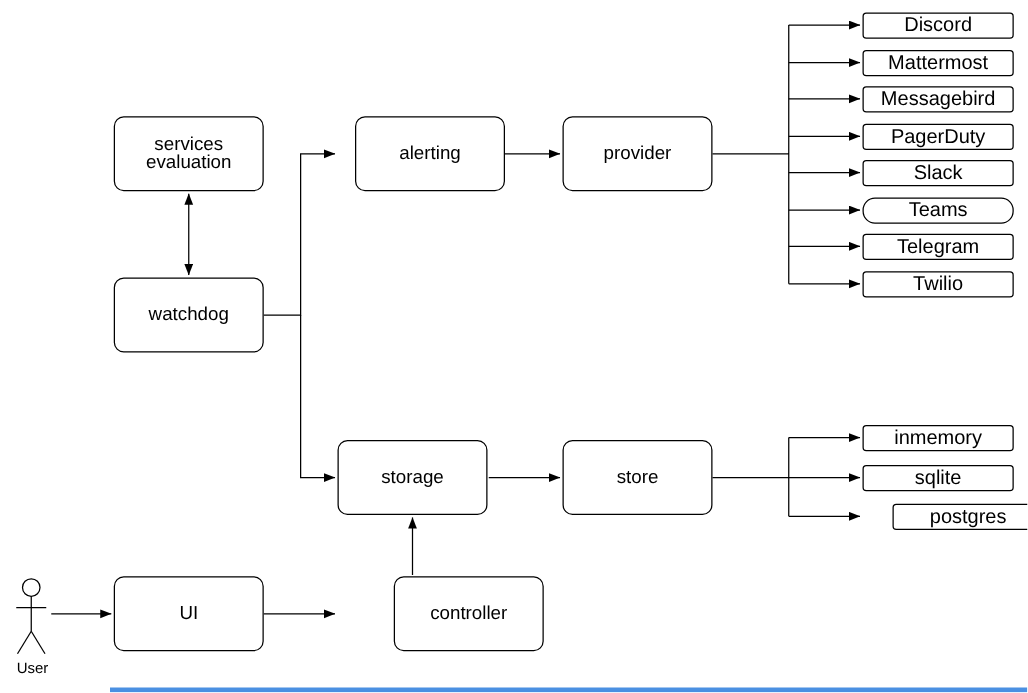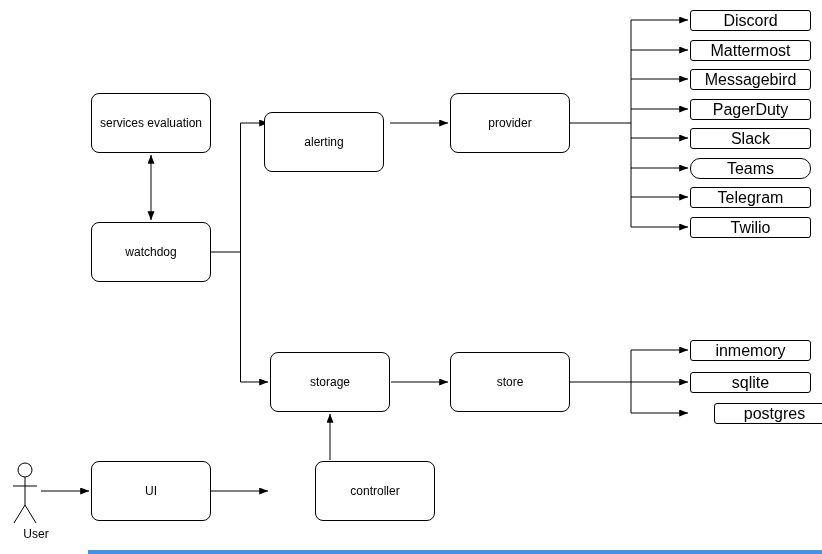--- a/index.html
+++ b/index.html
@@ -4,32 +4,32 @@
 <style>
   html,body{margin:0;padding:0;background:#ffffff;}
   #stage{
     position:relative;width:822px;height:554px;background:#ffffff;overflow:hidden;
     font-family:"Liberation Sans","DejaVu Sans",sans-serif;color:#000;
   }
   .node{
     position:absolute;width:118px;height:58px;
     border:1px solid #000;border-radius:8px;background:#fff;
     display:flex;align-items:center;justify-content:center;
-    font-size:12px;line-height:14px;text-align:center;box-sizing:content-box;
+    font-size:15px;line-height:14px;text-align:center;box-sizing:content-box;
     z-index:2;
   }
   .leaf{
     position:absolute;left:690px;width:119px;height:19px;
     border:1px solid #000;border-radius:3px;background:#fff;
     display:flex;align-items:center;justify-content:center;
     font-size:16px;z-index:2;
   }
   #wires{position:absolute;left:0;top:0;z-index:1;pointer-events:none;}
   #actor-label{
-    position:absolute;left:11px;top:527px;width:50px;text-align:center;
+    position:absolute;left:1px;top:527px;width:50px;text-align:center;
     font-size:12px;z-index:2;
   }
   #hscrollbar{
     position:absolute;left:88px;top:550px;width:734px;height:4px;
     background:#4a90e2;z-index:3;
   }
 </style>
 </head>
 <body>
 
@@ -80,21 +80,21 @@
         <path d="M25 477 V505"></path>
         <path d="M13 486 H37"></path>
         <path d="M25 505 L14 523"></path>
         <path d="M25 505 L36 523"></path>
       </g>
     </g>
   </svg>
 
   <div class="node" style="left:91px;top:93px;">services evaluation</div>
   <div class="node" style="left:91px;top:222px;">watchdog</div>
-  <div class="node" style="left:264px;top:93px;margin-top:19px;">alerting</div>
+  <div class="node" style="left:284px;top:93px;">alerting</div>
   <div class="node" style="left:450px;top:93px;">provider</div>
   <div class="node" style="left:270px;top:352px;">storage</div>
   <div class="node" style="left:450px;top:352px;">store</div>
   <div class="node" style="left:91px;top:461px;">UI</div>
   <div class="node" style="left:270px;top:461px;margin-left:45px;">controller</div>
 
   <div class="leaf" style="top:10px;">Discord</div>
   <div class="leaf" style="top:40px;">Mattermost</div>
   <div class="leaf" style="top:69px;">Messagebird</div>
   <div class="leaf" style="top:99px;">PagerDuty</div>

